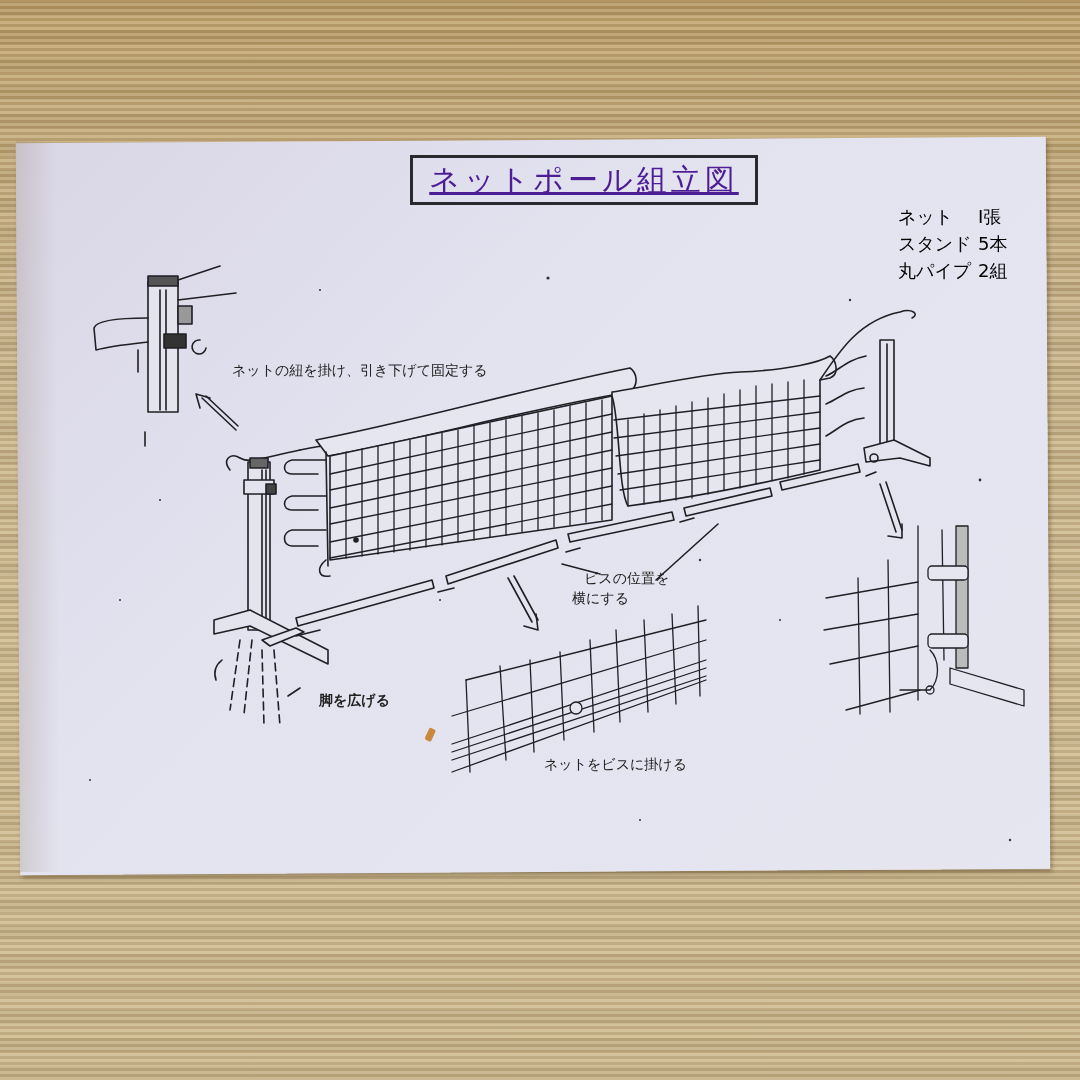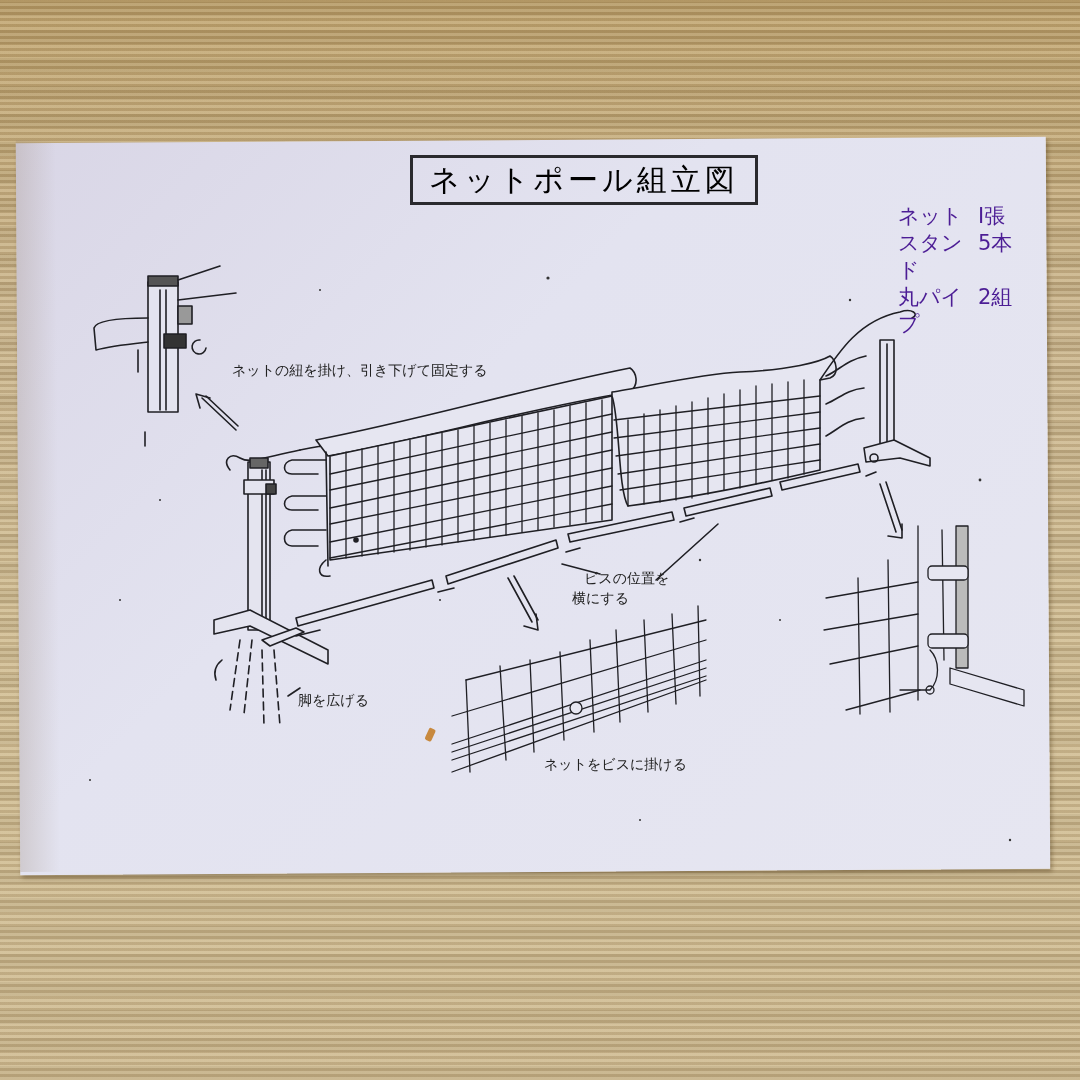--- a/index.html
+++ b/index.html
@@ -12,22 +12,22 @@
       linear-gradient(180deg,#b99c66 0%,#c6b088 30%,#ccb88f 60%,#c9b48a 100%);}
   .paper{position:absolute;left:18px;top:140px;width:1030px;height:732px;
     background:linear-gradient(135deg,#d9d6e6 0%,#e3e3f0 40%,#e6e6f1 100%);
     box-shadow:2px 3px 4px rgba(60,40,10,0.35);
     transform:rotate(-0.35deg);}
   .paper-left-shade{position:absolute;left:18px;top:140px;width:40px;height:732px;
     background:linear-gradient(90deg,rgba(150,130,110,0.25),rgba(150,130,110,0));transform:rotate(-0.35deg);}
   svg.diagram{position:absolute;left:0;top:0;}
   .title-box{position:absolute;left:410px;top:155px;width:348px;height:50px;
     border:3px solid #2a2a2e;box-sizing:border-box;display:flex;align-items:center;justify-content:center;}
-  .title-text{font-family:"DejaVu Serif",serif;font-size:30px;color:#000000;letter-spacing:4px;}
-  .parts{position:absolute;left:898px;top:203px;font-size:21px;color:#4c1d95;line-height:27px;}
+  .title-text{font-family:"DejaVu Serif",serif;font-size:30px;color:#4c1d95;letter-spacing:4px;text-decoration:underline;}
+  .parts{position:absolute;left:898px;top:203px;font-size:18px;color:#000000;line-height:27px;}
   .parts-row{display:flex;}
   .parts-name{width:80px;}
   .label{position:absolute;font-size:14px;color:#222;white-space:nowrap;}
 </style>
 </head>
 <body>
 
 <div class="tatami"></div>
 <div class="paper"></div>
 <div class="paper-left-shade"></div>
@@ -240,14 +240,14 @@
   </div>
   <div class="parts-row">
     <span class="parts-name">丸パイプ</span>
     <span>2組</span>
   </div>
 </div>
 
 <div class="label" style="left:232px;top:322px;margin-top:40px;">ネットの紐を掛け、引き下げて固定する</div>
 <div class="label" style="left:584px;top:570px;">ビスの位置を</div>
 <div class="label" style="left:572px;top:590px;">横にする</div>
-<div class="label" style="left:298px;top:692px;">脚を広げる</div>
+<div class="label" style="left:319px;top:692px;font-weight:bold;">脚を広げる</div>
 <div class="label" style="left:544px;top:756px;">ネットをビスに掛ける</div>
 
 </body></html>

